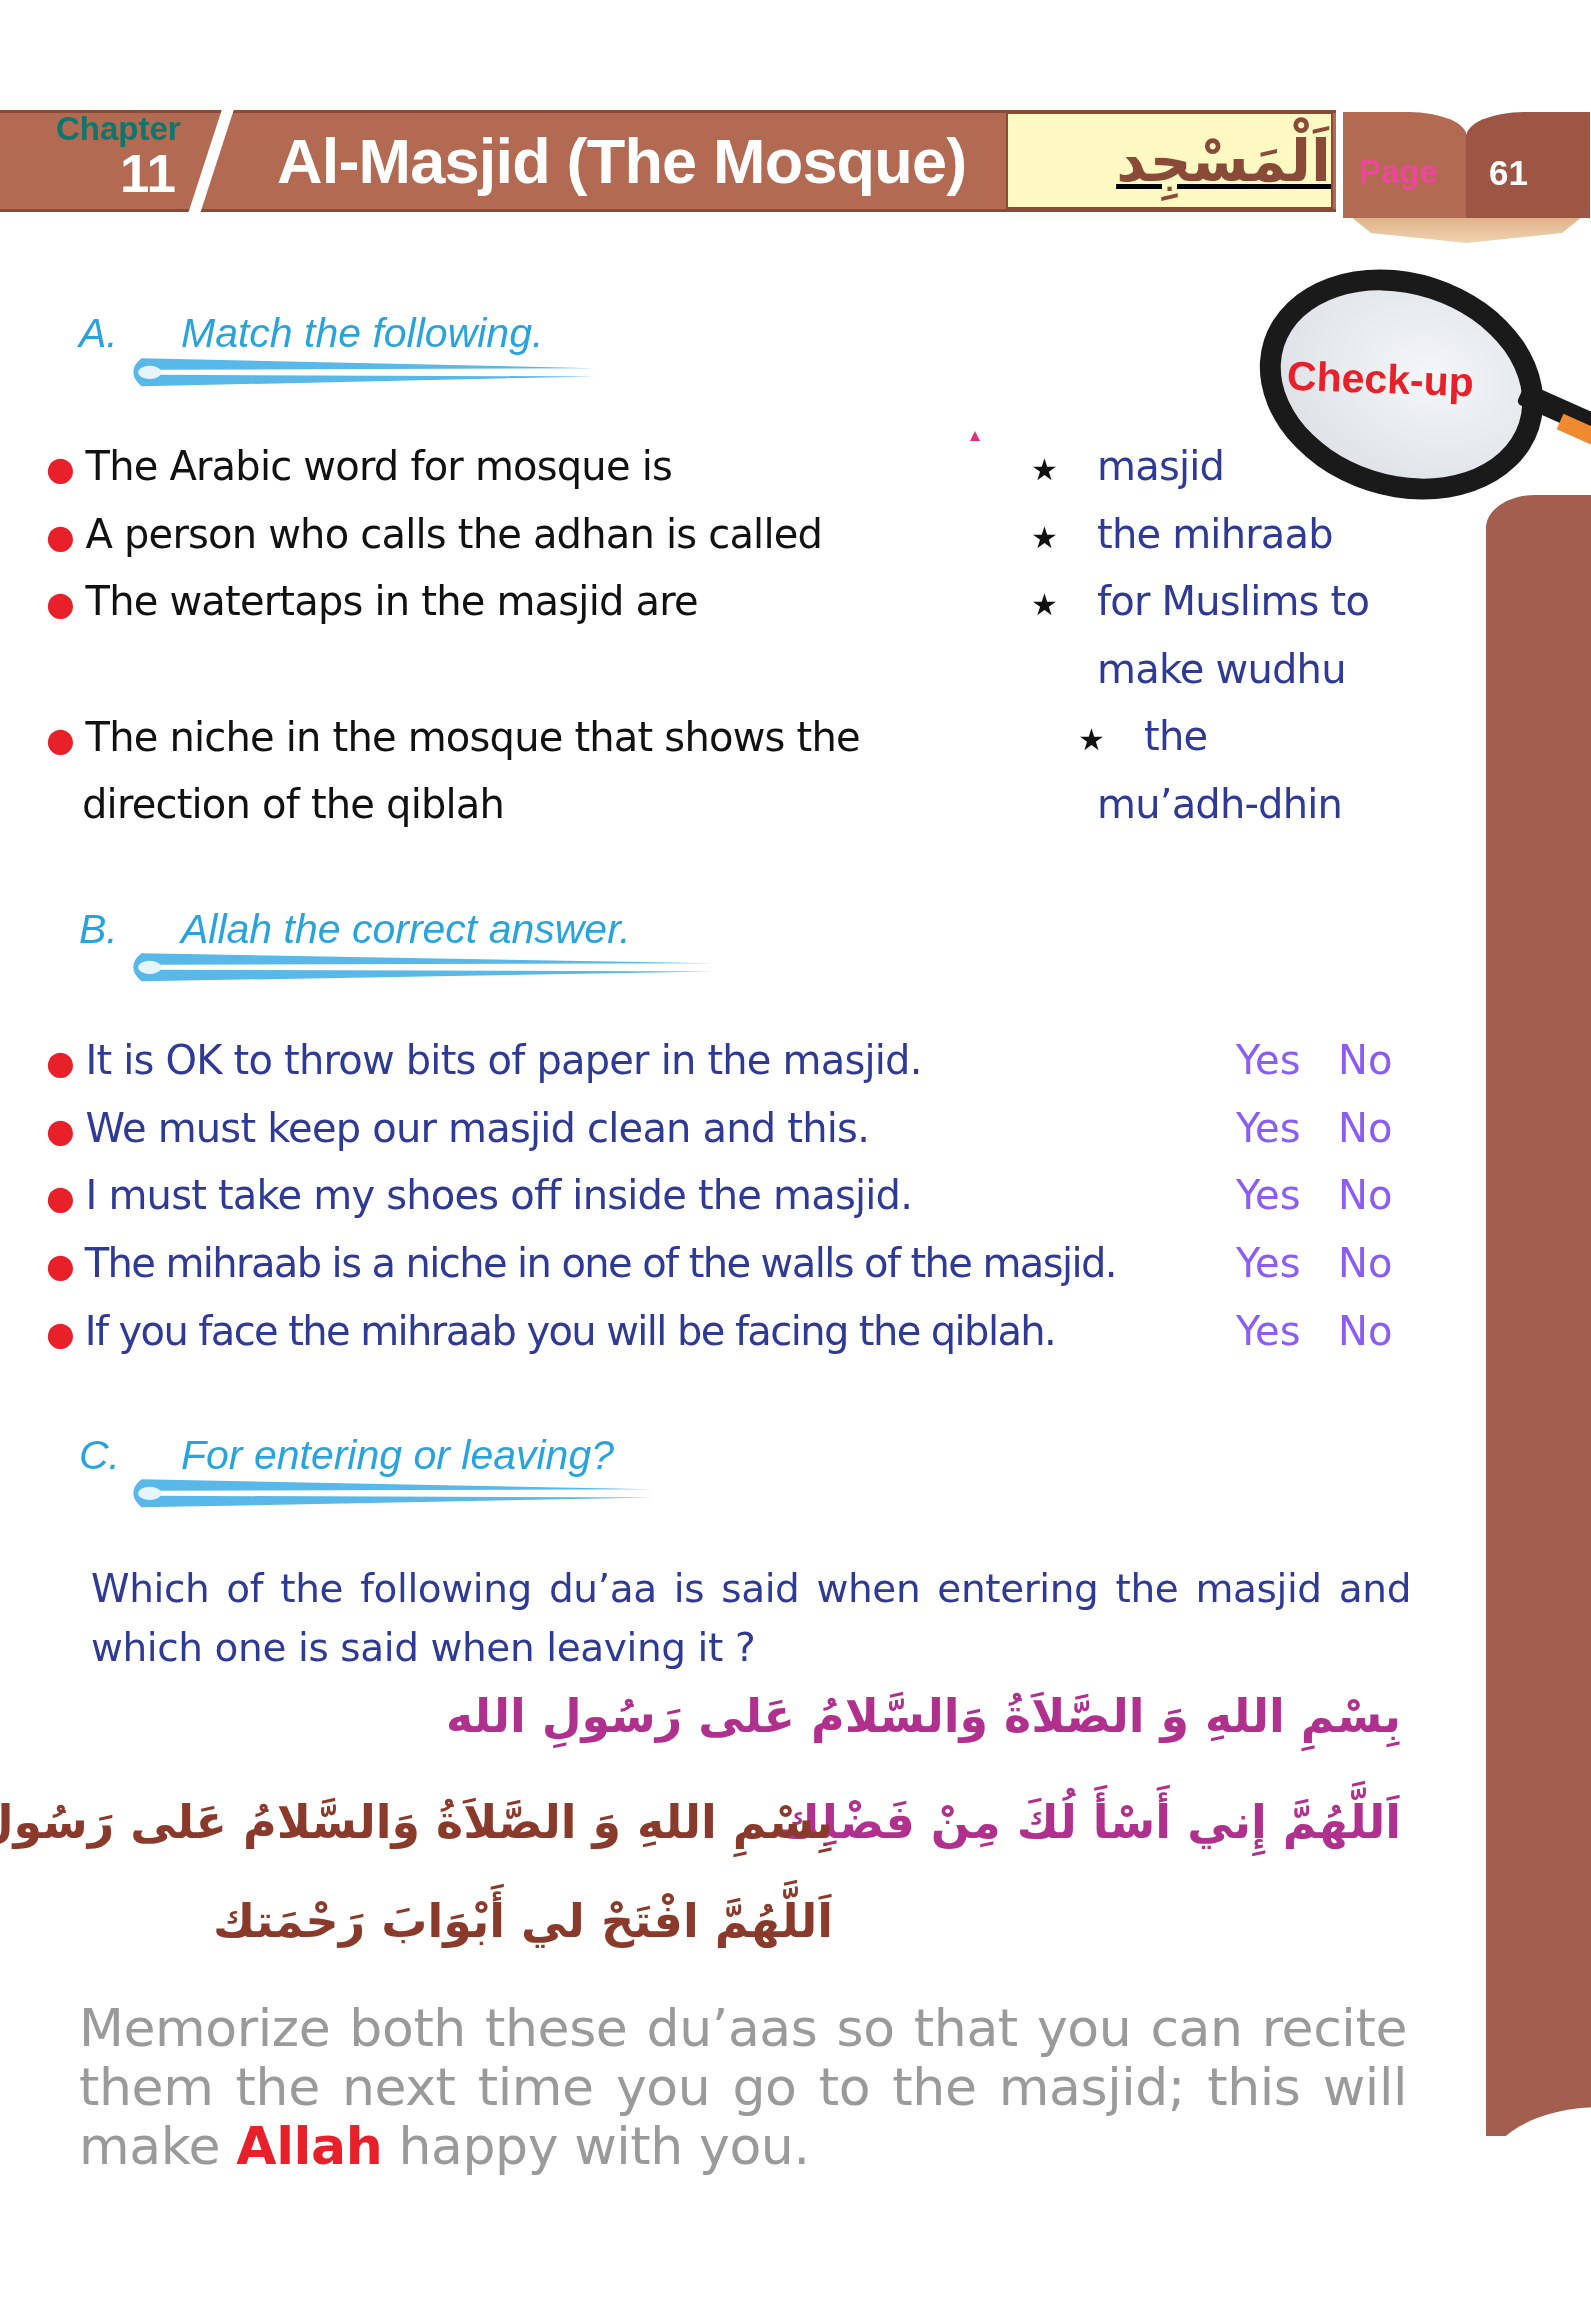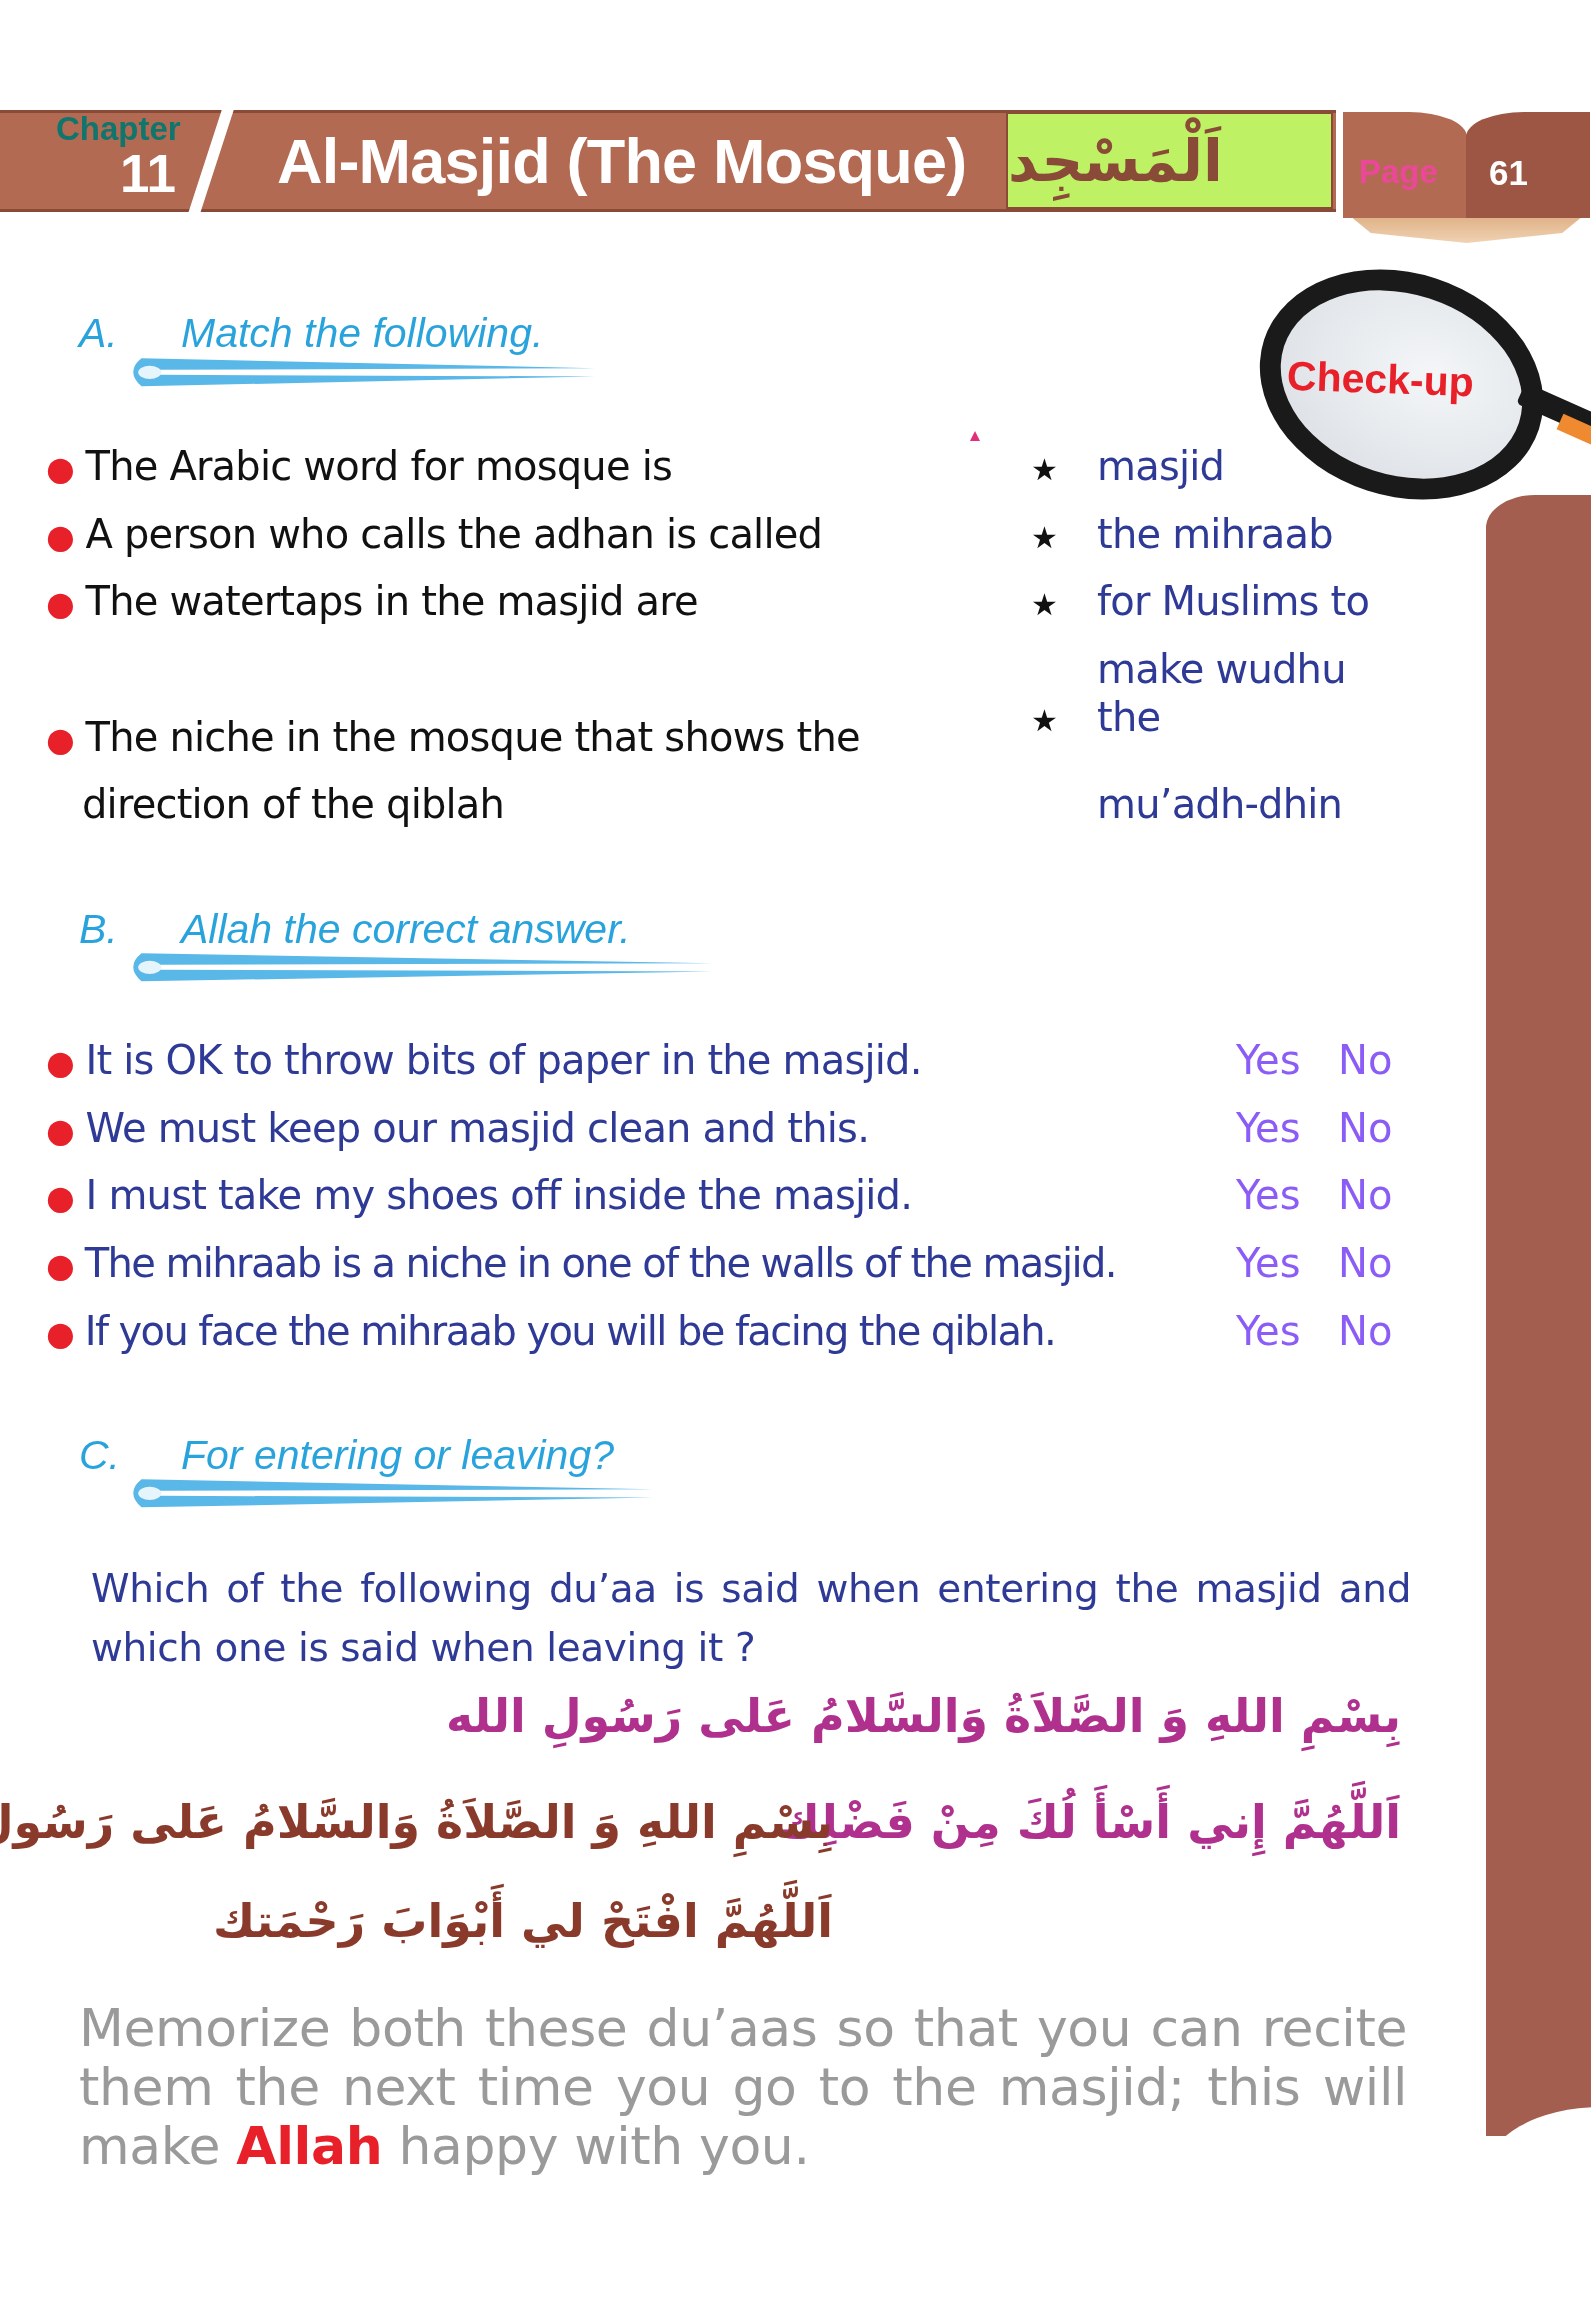--- a/index.html
+++ b/index.html
@@ -27,22 +27,22 @@
     position:absolute; left:205px; top:106px; width:11.5px; height:111px;
     background:#ffffff; transform:skewX(-18deg);
   }
   .banner-title {
     position:absolute; left:277px; top:120px; color:#fff; font-weight:bold;
     font-family:"Liberation Sans", sans-serif; font-size:63px; line-height:82px;
     letter-spacing:-0.8px;
   }
   .arabic-box {
     position:absolute; left:1006px; top:112px; width:327px; height:97px;
-    background:#bef264; border:2.5px solid #8a4a38; box-sizing:border-box;
-    display:flex; align-items:center; justify-content:flex-start;
+    background:#fef9c3; border:2.5px solid #8a4a38; box-sizing:border-box;
+    display:flex; align-items:center; justify-content:flex-end;text-decoration:underline;
   }
   .arabic-title {
     color:#8a4a38; font-size:58px; font-weight:bold; direction:rtl;
     font-family:"DejaVu Sans", sans-serif;
   }
   
   .book { position:absolute; left:1341px; top:107px; width:251px; height:140px; }
   .book-page-left {
     position:absolute; left:1.6px; top:5px; width:124px; height:106px;
     background:#b26a52; border-radius:0 58px 0 0 / 0 25px 0 0;
@@ -188,21 +188,21 @@
 <div class="bullet-row q-black" style="left:46px; top:432px;"><span class="dot">●</span><span>The Arabic word for mosque is</span></div>
 <div class="bullet-row q-black" style="left:46px; top:500px;"><span class="dot">●</span><span>A person who calls the adhan is called</span></div>
 <div class="bullet-row q-black" style="left:46px; top:567px;"><span class="dot">●</span><span>The watertaps in the masjid are</span></div>
 <div class="bullet-row q-black" style="left:46px; top:703px;"><span class="dot">●</span><span>The niche in the mosque that shows the</span></div>
 <div class="bullet-row q-black" style="left:82px; top:770px;">direction of the qiblah</div>
 
 <div class="star-row" style="top:432px;"><span class="star">★</span><span>masjid</span></div>
 <div class="star-row" style="top:500px;"><span class="star">★</span><span>the mihraab</span></div>
 <div class="star-row" style="top:567px;"><span class="star">★</span><span>for Muslims to</span></div>
 <div class="star-row" style="top:635px; left:1097px;">make wudhu</div>
-<div class="star-row" style="top:683px;"><span class="star">★</span><span>the</span></div>
+<div class="star-row" style="top:702px;margin-left:47px;"><span class="star">★</span><span>the</span></div>
 <div class="star-row" style="top:770px; left:1097px;">mu’adh-dhin</div>
 
 <span class="section-letter" style="left:79px; top:906px;">B.</span>
 <span class="section-title" style="left:181px; top:906px;">Allah the correct answer.</span>
 <div class="swoosh" style="left:125px; top:950px; width:587px;">
   <svg viewBox="0 0 712 40" preserveAspectRatio="none">
       <path d="M20 4 L712 16 L40 18 Q28 20 40 24 L712 26 L20 38 Q0 20 20 4 Z" fill="#5ab8e8"></path>
       <ellipse cx="30" cy="21" rx="14" ry="8" fill="#e6f4fc"></ellipse>
     </svg>
 </div>

